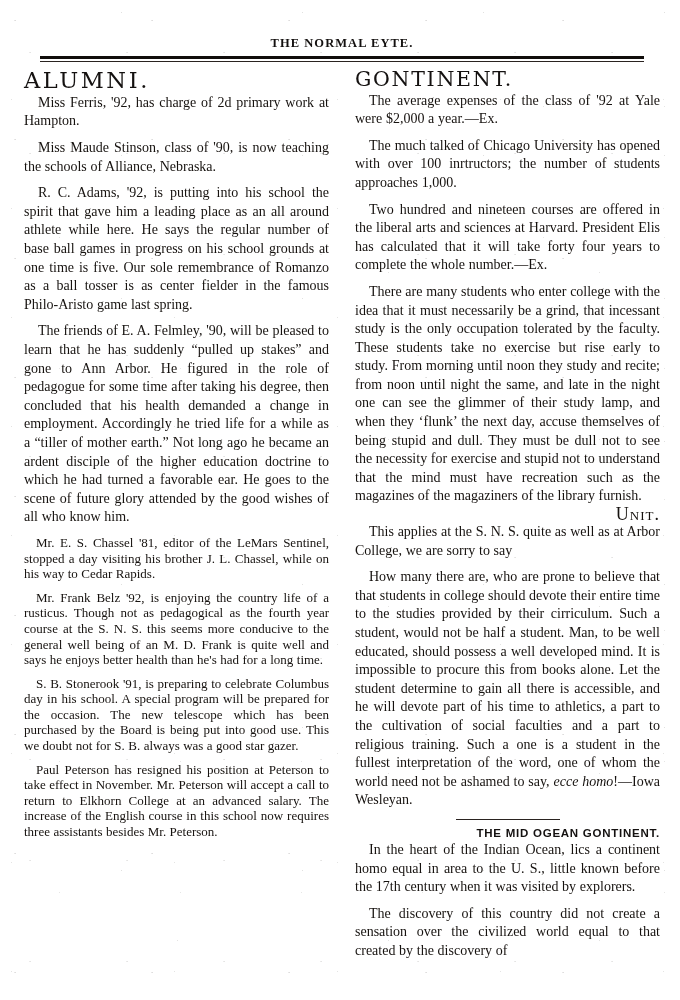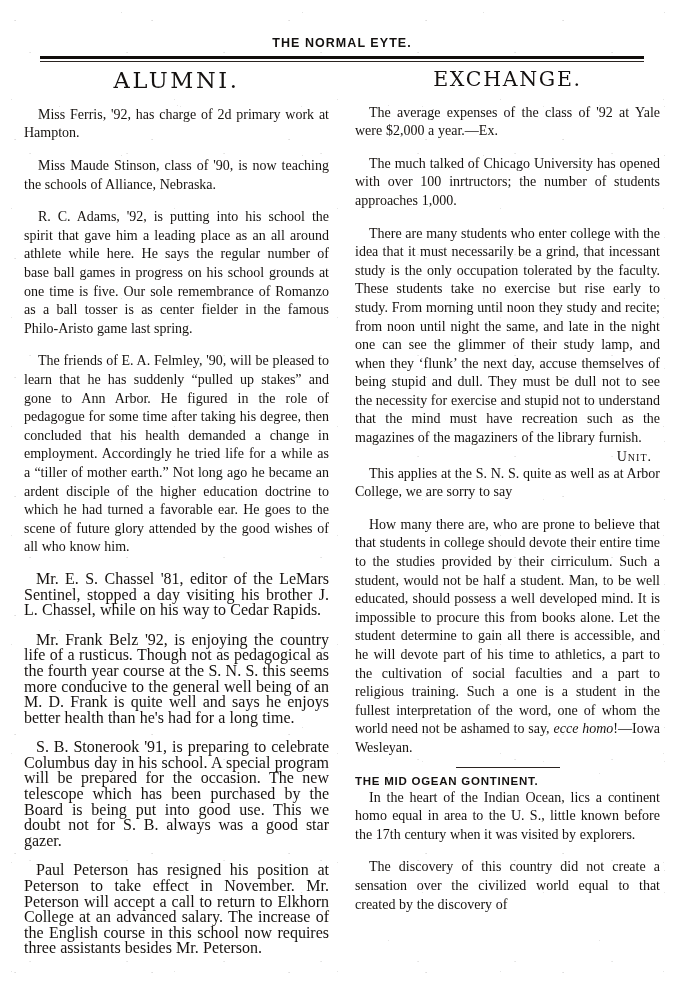--- a/index.html
+++ b/index.html
@@ -27,21 +27,21 @@
 
   
   .masthead {
     position: absolute;
     left: 40px;
     top: 36px;
     width: 604px;
     text-align: center;
   }
   .masthead-title {
-    font-family: Liberation Sans, sans-serif;
+    font-family: Liberation Serif, serif;
     font-size: 12.5px;
     font-weight: bold;
     letter-spacing: 1.05px;
     color: #141110;
     white-space: nowrap;
   }
 
   .rule-thick {
     position: absolute;
     left: 40px;
@@ -71,34 +71,33 @@
   }
   .col {
     width: 307px;
     box-sizing: border-box;
   }
   .col-left  { padding-right: 2px; }
   .col-right { padding-left: 2px; }
 
   
   .section-head {
-    text-align: center;
     font-size: 22px;
     letter-spacing: 2.2px;
     font-weight: normal;
-    margin: 0 0 12px 0;
+    margin: 0 0 0 0;
     font-family: "DejaVu Serif", "Liberation Serif", serif;
     color: #141110;
     line-height: 1.15;
   }
   .section-head.alumni { font-size: 22.5px; letter-spacing: 2.6px; }
   .section-head.exchange { font-size: 20.5px; letter-spacing: 1.7px; }
 
   .sub-head {
-    text-align: left;
+    text-align: right;
     font-family: "Liberation Sans", "DejaVu Sans", sans-serif;
     font-size: 11.5px;
     font-weight: bold;
     letter-spacing: 0.75px;
     margin: 3px 0 2px 0;
     color: #141110;
   }
 
   .divider {
     width: 104px;
@@ -111,34 +110,34 @@
   p.body {
     margin: 0;
     text-align: justify;
     text-justify: inter-word;
     font-size: 14px;
     line-height: 18.6px;
     text-indent: 14px;
     hyphens: manual;
     word-spacing: 0.2px;
   }
-  p.body + p.body { margin-top: 14px; }
+  p.body + p.body { margin-top: 8px; }
 
   p.small {
-    font-size: 16px;
+    font-size: 13px;
     line-height: 15.6px;
     text-indent: 12px;
   }
 
   .byline {
     text-align: right;
-    font-size: 14px;
+    font-size: 18px;
     letter-spacing: 1px;
     font-variant: small-caps;
-    margin: 0 8px 0 0;
+    margin: 0 0 0 0;
     line-height: 17px;
   }
 
   em.latin { font-style: italic; }
 
   
   .speckle {
     position: absolute;
     inset: 0;
     pointer-events: none;
@@ -174,24 +173,25 @@
       <p class="body">R. C. Adams, '92, is putting into his school the spirit that gave him a leading place as an all around athlete while here. He says the regular number of base ball games in progress on his school grounds at one time is five. Our sole remembrance of Romanzo as a ball tosser is as center fielder in the famous Philo-Aristo game last spring.</p>
       <p class="body">The friends of E. A. Felmley, '90, will be pleased to learn that he has suddenly “pulled up stakes” and gone to Ann Arbor. He figured in the role of pedagogue for some time after taking his degree, then concluded that his health demanded a change in employment. Accordingly he tried life for a while as a “tiller of mother earth.” Not long ago he became an ardent disciple of the higher education doctrine to which he had turned a favorable ear. He goes to the scene of future glory attended by the good wishes of all who know him.</p>
 
       <p class="body small">Mr. E. S. Chassel '81, editor of the LeMars Sentinel, stopped a day visiting his brother J. L. Chassel, while on his way to Cedar Rapids.</p>
       <p class="body small">Mr. Frank Belz '92, is enjoying the country life of a rusticus. Though not as pedagogical as the fourth year course at the S. N. S. this seems more conducive to the general well being of an M. D. Frank is quite well and says he enjoys better health than he's had for a long time.</p>
       <p class="body small">S. B. Stonerook '91, is preparing to celebrate Columbus day in his school. A special program will be prepared for the occasion. The new telescope which has been purchased by the Board is being put into good use. This we doubt not for S. B. always was a good star gazer.</p>
       <p class="body small">Paul Peterson has resigned his position at Peterson to take effect in November. Mr. Peterson will accept a call to return to Elkhorn College at an advanced salary. The increase of the English course in this school now requires three assistants besides Mr. Peterson.</p>
     </div>
 
     <div class="col col-right">
-      <h2 class="section-head exchange">EXCHANGE.</h2>
+      <h2 class="section-head exchange">GONTINENT.</h2>
 
       <p class="body">The average expenses of the class of '92 at Yale were $2,000 a year.—Ex.</p>
       <p class="body">The much talked of Chicago University has opened with over 100 inrtructors; the number of students approaches 1,000.</p>
+      <p class="body">Two hundred and nineteen courses are offered in the liberal arts and sciences at Harvard. President Elis has calculated that it will take forty four years to complete the whole number.—Ex.</p>
       <p class="body">There are many students who enter college with the idea that it must necessarily be a grind, that incessant study is the only occupation tolerated by the faculty. These students take no exercise but rise early to study. From morning until noon they study and recite; from noon until night the same, and late in the night one can see the glimmer of their study lamp, and when they ‘flunk’ the next day, accuse themselves of being stupid and dull. They must be dull not to see the necessity for exercise and stupid not to understand that the mind must have recreation such as the magazines of the magaziners of the library furnish.</p>
 
       <p class="byline">Unit.</p>
 
       <p class="body">This applies at the S. N. S. quite as well as at Arbor College, we are sorry to say</p>
 
       <p class="body"><span>How many there are, who are prone to believe that that students in college should devote their entire time to the studies provided by their cirriculum. Such a student, would not be half a student. Man, to be well educated, should possess a well developed mind. It is impossible to procure this from books alone. Let the student determine to gain all there is accessible, and he will devote part of his time to athletics, a part to the cultivation of social faculties and a part to religious training. Such a one is a student in the fullest interpretation of the word, one of whom the world need not be ashamed to say, </span><em class="latin">ecce homo</em><span>!—Iowa Wesleyan.</span></p>
 
       <div class="divider"></div>
 

